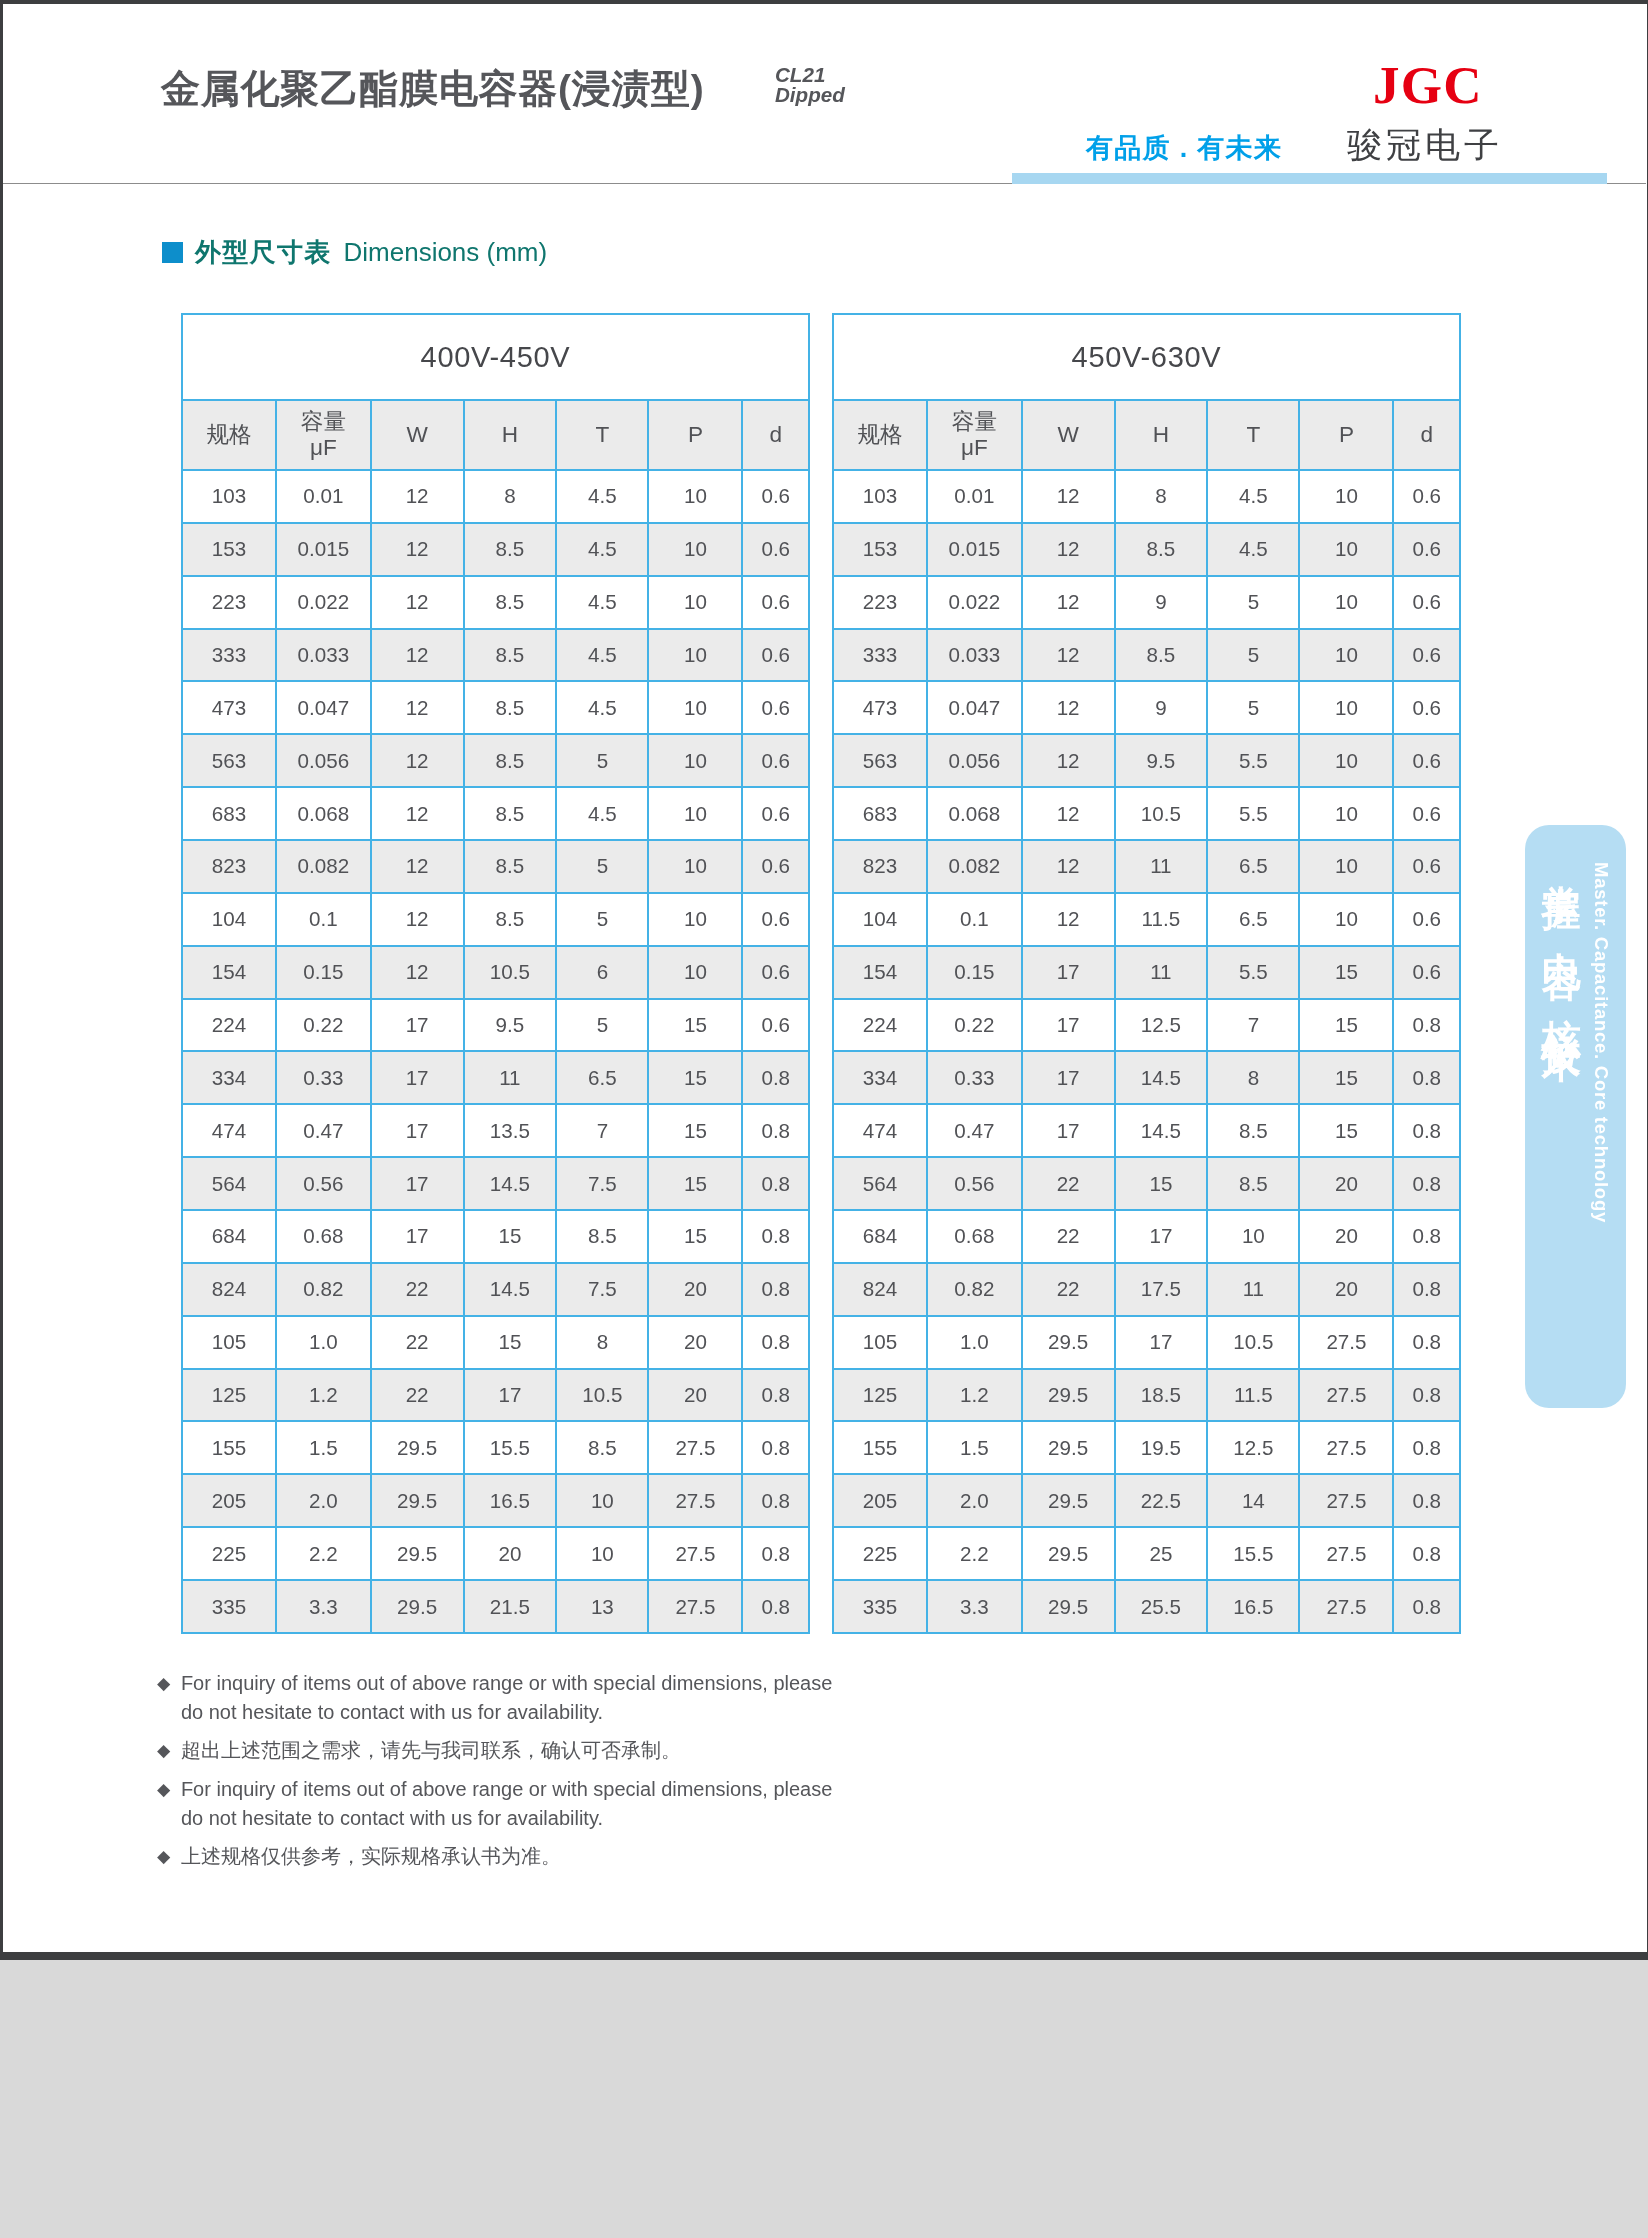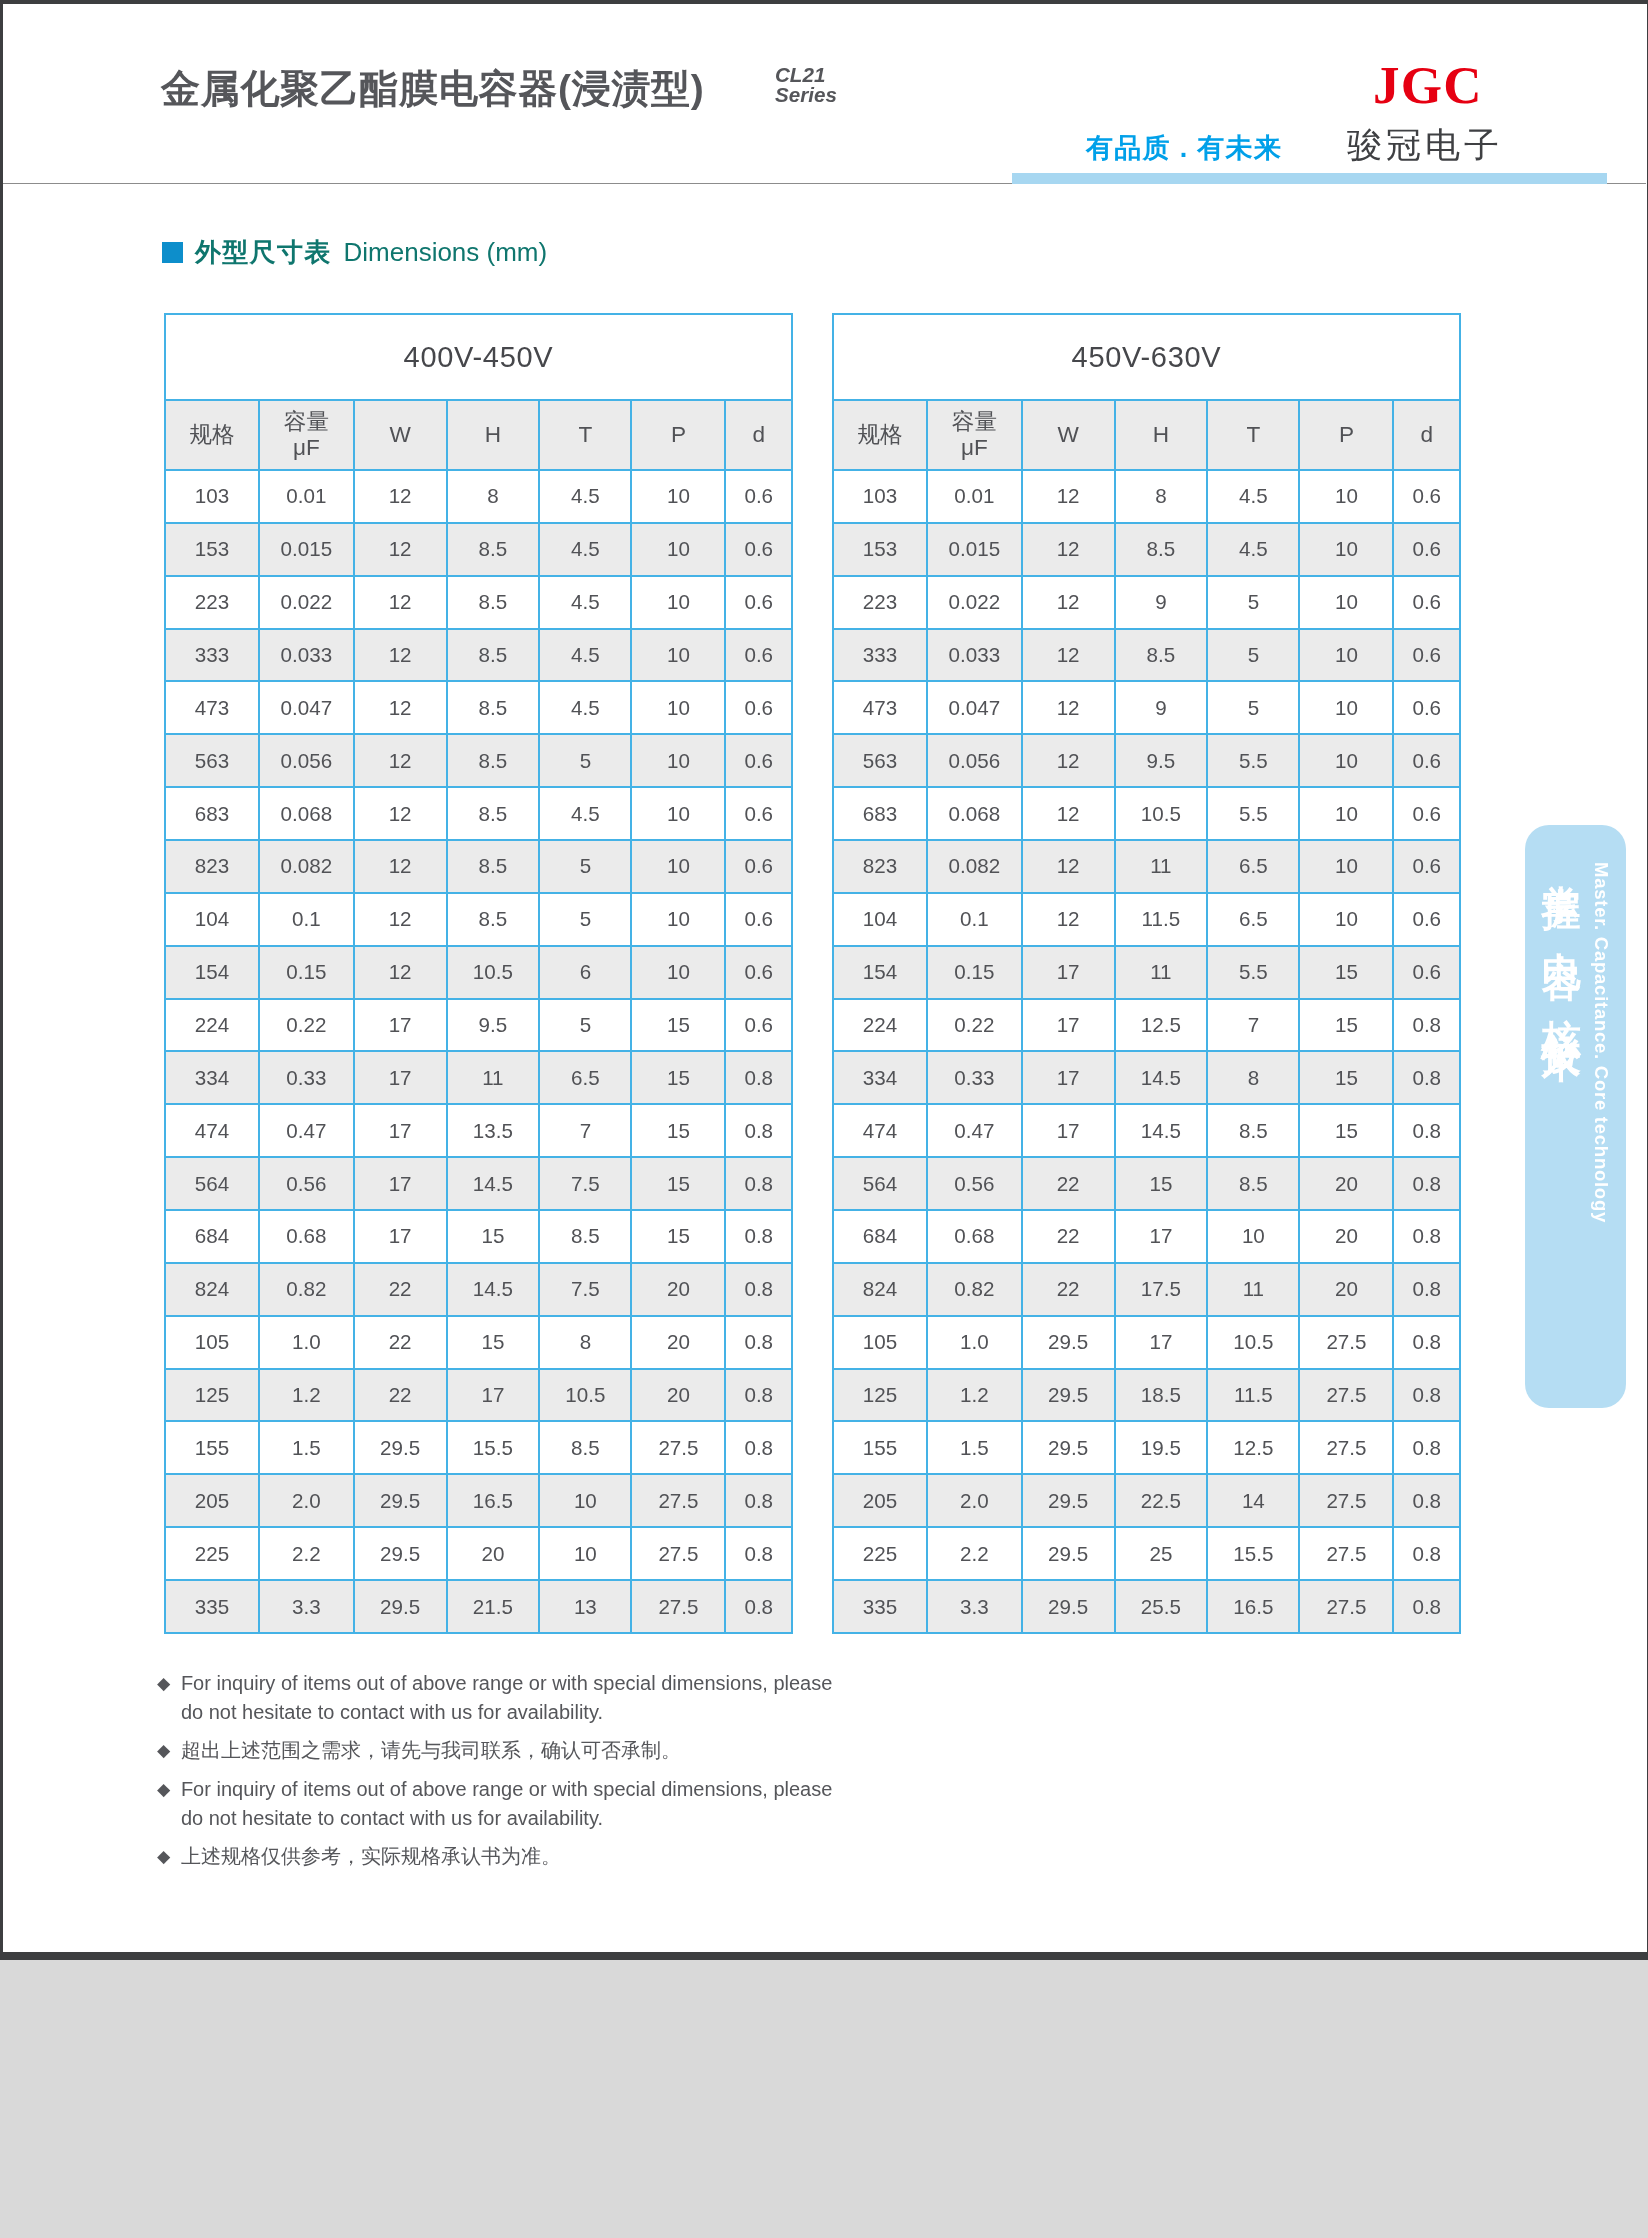--- a/index.html
+++ b/index.html
@@ -56,21 +56,21 @@
   .section {
     position:absolute; left:159px; top:231px;
     display:flex; align-items:center; gap:12px;
     font-size:26px; color:#0f766e; white-space:nowrap;
   }
   .section .sq { width:21px; height:21px; background:#0d8ecb; display:inline-block; }
   .section .zh { font-weight:bold; letter-spacing:1.3px; }
   .section .en { font-weight:normal; }
   
   .tbl-wrap { position:absolute; top:309px; width:629px; height:1321px; }
-  .tbl-wrap.left { left:161px; }
+  .tbl-wrap.left { left:178px; }
   .tbl-wrap.right { left:829px; }
   table.dim {
     width:100%; height:100%;
     border-collapse:collapse; table-layout:fixed;
   }
   table.dim th, table.dim td {
     border:2px solid #44b2e6;
     text-align:center; vertical-align:middle;
     color:#515256; padding:0;
   }
@@ -122,21 +122,21 @@
     font-size:31px; color:#ffffff;
   }
 </style>
 </head>
 <body>
 
 <div class="page">
 
   <div class="hdr-title-zh">金属化聚乙酯膜电容器(浸渍型)</div>
   <div class="hdr-series">CL21
-Series</div>
+Dipped</div>
   <div class="hdr-slogan">有品质 . 有未来</div>
   <div class="hdr-logo">JGC</div>
   <div class="hdr-brand">骏冠电子</div>
   <div class="hdr-divider"></div>
   <div class="hdr-underline"></div>
 
   <div class="section">
     <span class="sq"></span>
     <span class="zh">外型尺寸表</span>
     <span class="en">Dimensions  (mm)</span>

